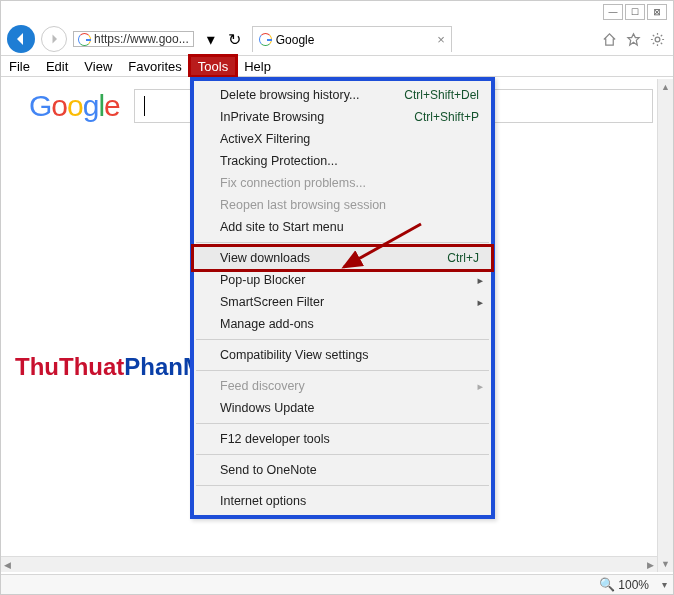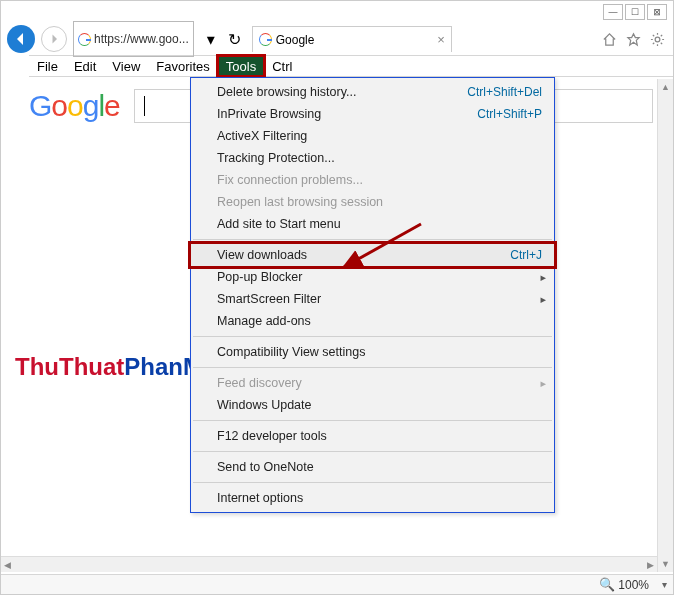--- a/index.html
+++ b/index.html
@@ -8,48 +8,48 @@
 
 .titlebar { height: 22px; display: flex; justify-content: flex-end; align-items: center; padding-right: 6px; gap: 2px; }
 .titlebar .win-btn { width: 20px; height: 16px; border: 1px solid #bbb; display: flex; align-items: center; justify-content: center; font-size: 9px; color: #555; }
 
 
 .navbar { height: 32px; display: flex; align-items: center; padding: 0 6px; gap: 6px; }
 .back-btn { width: 28px; height: 28px; border-radius: 50%; background: #1e7dd4; display: flex; align-items: center; justify-content: center; }
 .back-btn svg { fill: #fff; }
 .fwd-btn { width: 26px; height: 26px; border-radius: 50%; border: 1px solid #ccc; display: flex; align-items: center; justify-content: center; }
 .fwd-btn svg { fill: #bbb; }
-.urlbox { flex: 0 0 120px; height: 36px; border: 1px solid #b9b9b9; display: flex; align-items: center; padding: 0 4px; font-size: 12px; gap: 3px;}
+.urlbox { flex: 0 0 120px; height: 16px; border: 1px solid #b9b9b9; display: flex; align-items: center; padding: 0 4px; font-size: 12px; gap: 3px;}
 .urlbox .urltext { flex: 1; overflow: hidden; white-space: nowrap; text-overflow: ellipsis; color: #333;}
 .nav-icons { display: flex; gap: 2px; }
 .nav-icons .nbtn { width: 22px; height: 22px; display: flex; align-items: center; justify-content: center; }
 .tab { flex: 1; height: 26px; border: 1px solid #ccc; border-bottom: none; display: flex; align-items: center; padding: 0 6px; font-size: 12px; gap: 4px; background: #fff; max-width: 200px;}
 .tab .tabtitle { flex: 1; overflow: hidden; }
 .tab .closex { color: #888; font-size: 13px; }
 .right-icons { display: flex; gap: 4px; margin-left: auto; }
 .right-icons .ric { width: 20px; height: 20px; display: flex; align-items: center; justify-content: center; color: #888; }
 
 
-.menubar { height: 22px; border-top: 1px solid #d6d6d6; border-bottom: 1px solid #d6d6d6; display: flex; align-items: stretch; font-size: 13px; margin-left: 28px; }
+.menubar { height: 22px; border-top: 1px solid #d6d6d6; border-bottom: 1px solid #d6d6d6; display: flex; align-items: stretch; font-size: 13px; }
 .menubar .mitem { padding: 0 8px; display: flex; align-items: center; }
-.menubar .mitem.selected { background: #14532d; color: #fff; }
+.menubar .mitem.selected { background: #b91c1c; color: #fff; }
 .tools-highlight { outline: 3px solid #b00000; outline-offset: -1px; }
 
 
 .content { position: relative; height: calc(100% - 22px - 32px - 22px - 20px); background: #fff; }
 .google-row { display: flex; align-items: center; padding: 12px 20px 0 28px; gap: 14px; }
 .google-logo { font-size: 30px; font-weight: 500; letter-spacing: -1px; }
 .g-b { color: #4285F4; } .g-r { color: #EA4335; } .g-y { color: #FBBC05; } .g-g { color: #34A853; }
 .searchbox { flex: 1; height: 34px; border: 1px solid #d0d0d0; background: #fff; display: flex; align-items: center; padding: 0 6px; }
 .searchbox .cursor { width: 1px; height: 20px; background: #000; margin-left: 3px;}
 
 
-.dropdown { position: absolute; top: 0; left: 189px; width: 365px; background: #f2f2f2; border: 1px solid #1d4ed8; box-shadow: 2px 2px 4px rgba(0,0,0,0.15); z-index: 10; padding: 3px 0;}
+.dropdown { position: absolute; top: 0; left: 189px; width: 305px; background: #f2f2f2; border: 4px solid #1d4ed8; box-shadow: 2px 2px 4px rgba(0,0,0,0.15); z-index: 10; padding: 3px 0;}
 .dd-item { display: flex; align-items: center; padding: 4px 12px 4px 26px; font-size: 12.5px; color: #222; position: relative; }
-.dd-item .shortcut { margin-left: auto; color: #0369a1; font-size: 12px; }
+.dd-item .shortcut { margin-left: auto; color: #14532d; font-size: 12px; }
 .dd-item.disabled { color: #9a9a9a; }
 .dd-item.submenu::after { content: "▸"; position: absolute; right: 8px; font-size: 11px; color: #555;}
 .dd-item.disabled.submenu::after { color: #aaa; }
 .dd-sep { height: 1px; background: #d0d0d0; margin: 4px 2px; }
 .dd-highlight { outline: 3px solid #a00000; outline-offset: 0; background: #eaeaea; }
 
 
 .arrow { position: absolute; top: 142px; left: 335px; z-index: 20; pointer-events: none; }
 
 
@@ -124,21 +124,21 @@
       </div>
   </div>
 </div>
 
 <div class="menubar" id="menubar">
     <div class="mitem">File</div>
     <div class="mitem">Edit</div>
     <div class="mitem">View</div>
     <div class="mitem">Favorites</div>
     <div class="mitem selected tools-highlight">Tools</div>
-    <div class="mitem">Ctrl</div>
+    <div class="mitem">Help</div>
   </div>
 
 <div class="content">
   <div class="google-row">
     <div class="google-logo">
       <span class="g-b">G</span><span class="g-r">o</span><span class="g-y">o</span><span class="g-b">g</span><span class="g-g">l</span><span class="g-r">e</span>
     </div>
     <div class="searchbox">
       <span class="cursor"></span>
     </div>

